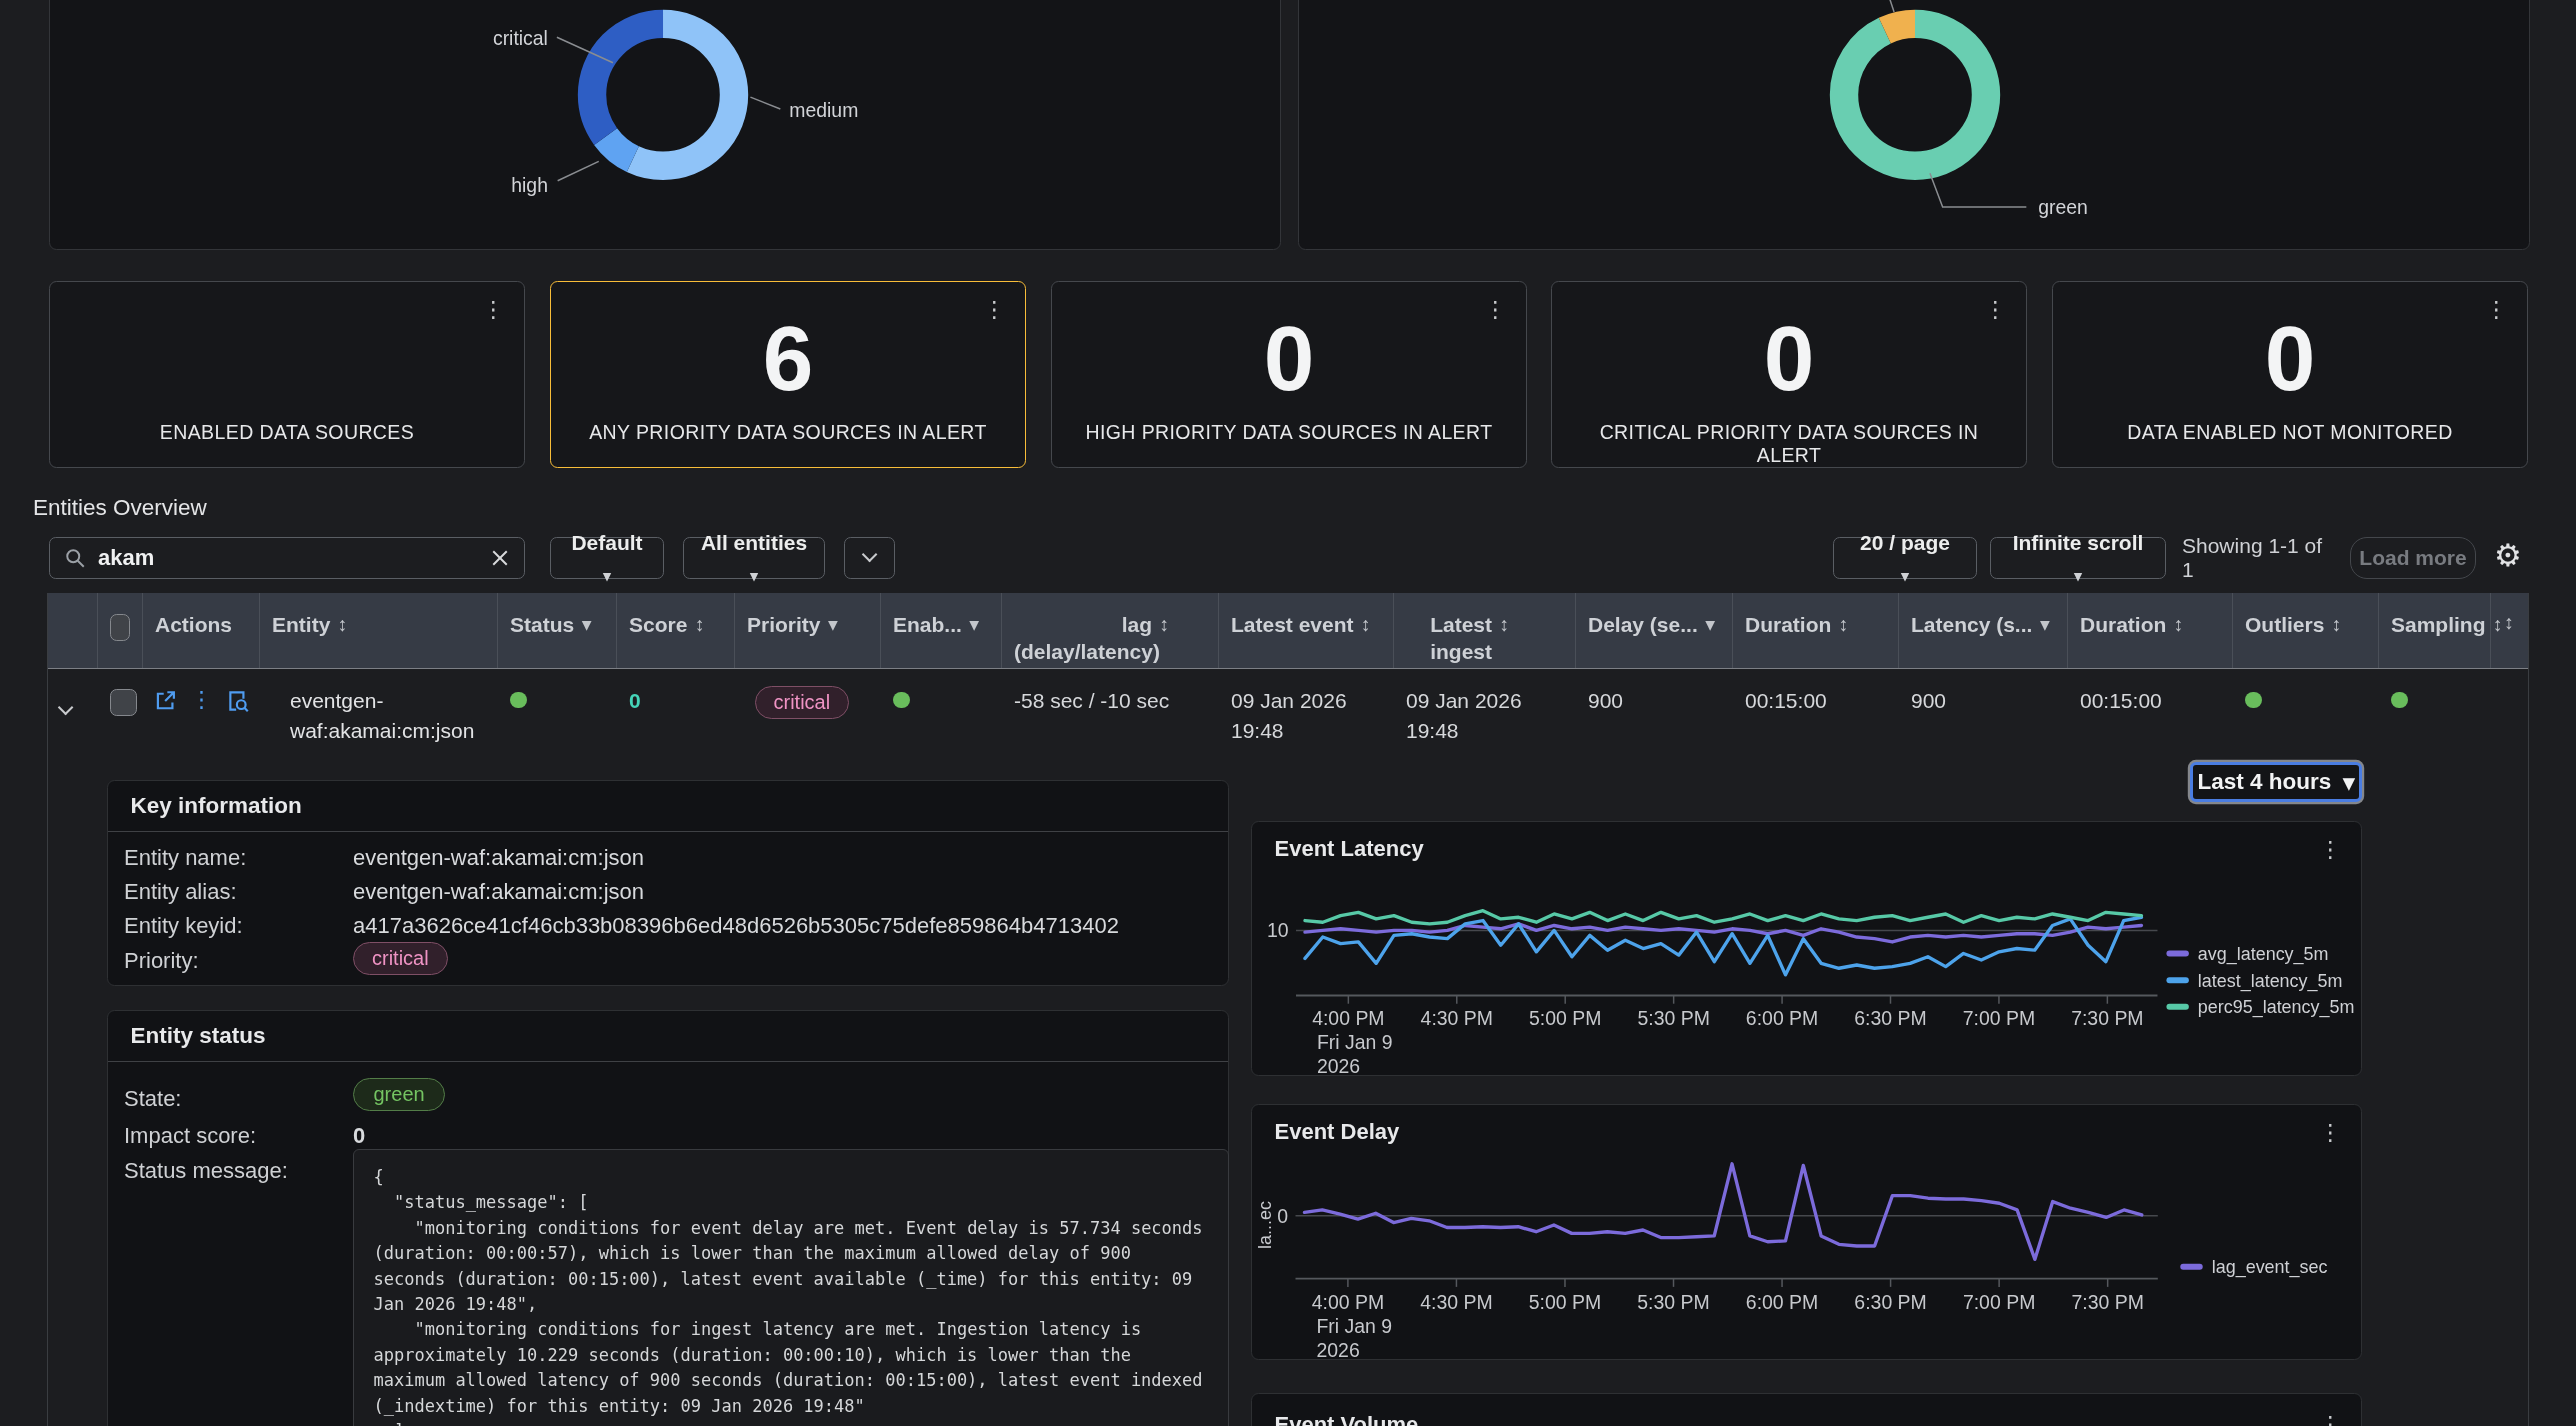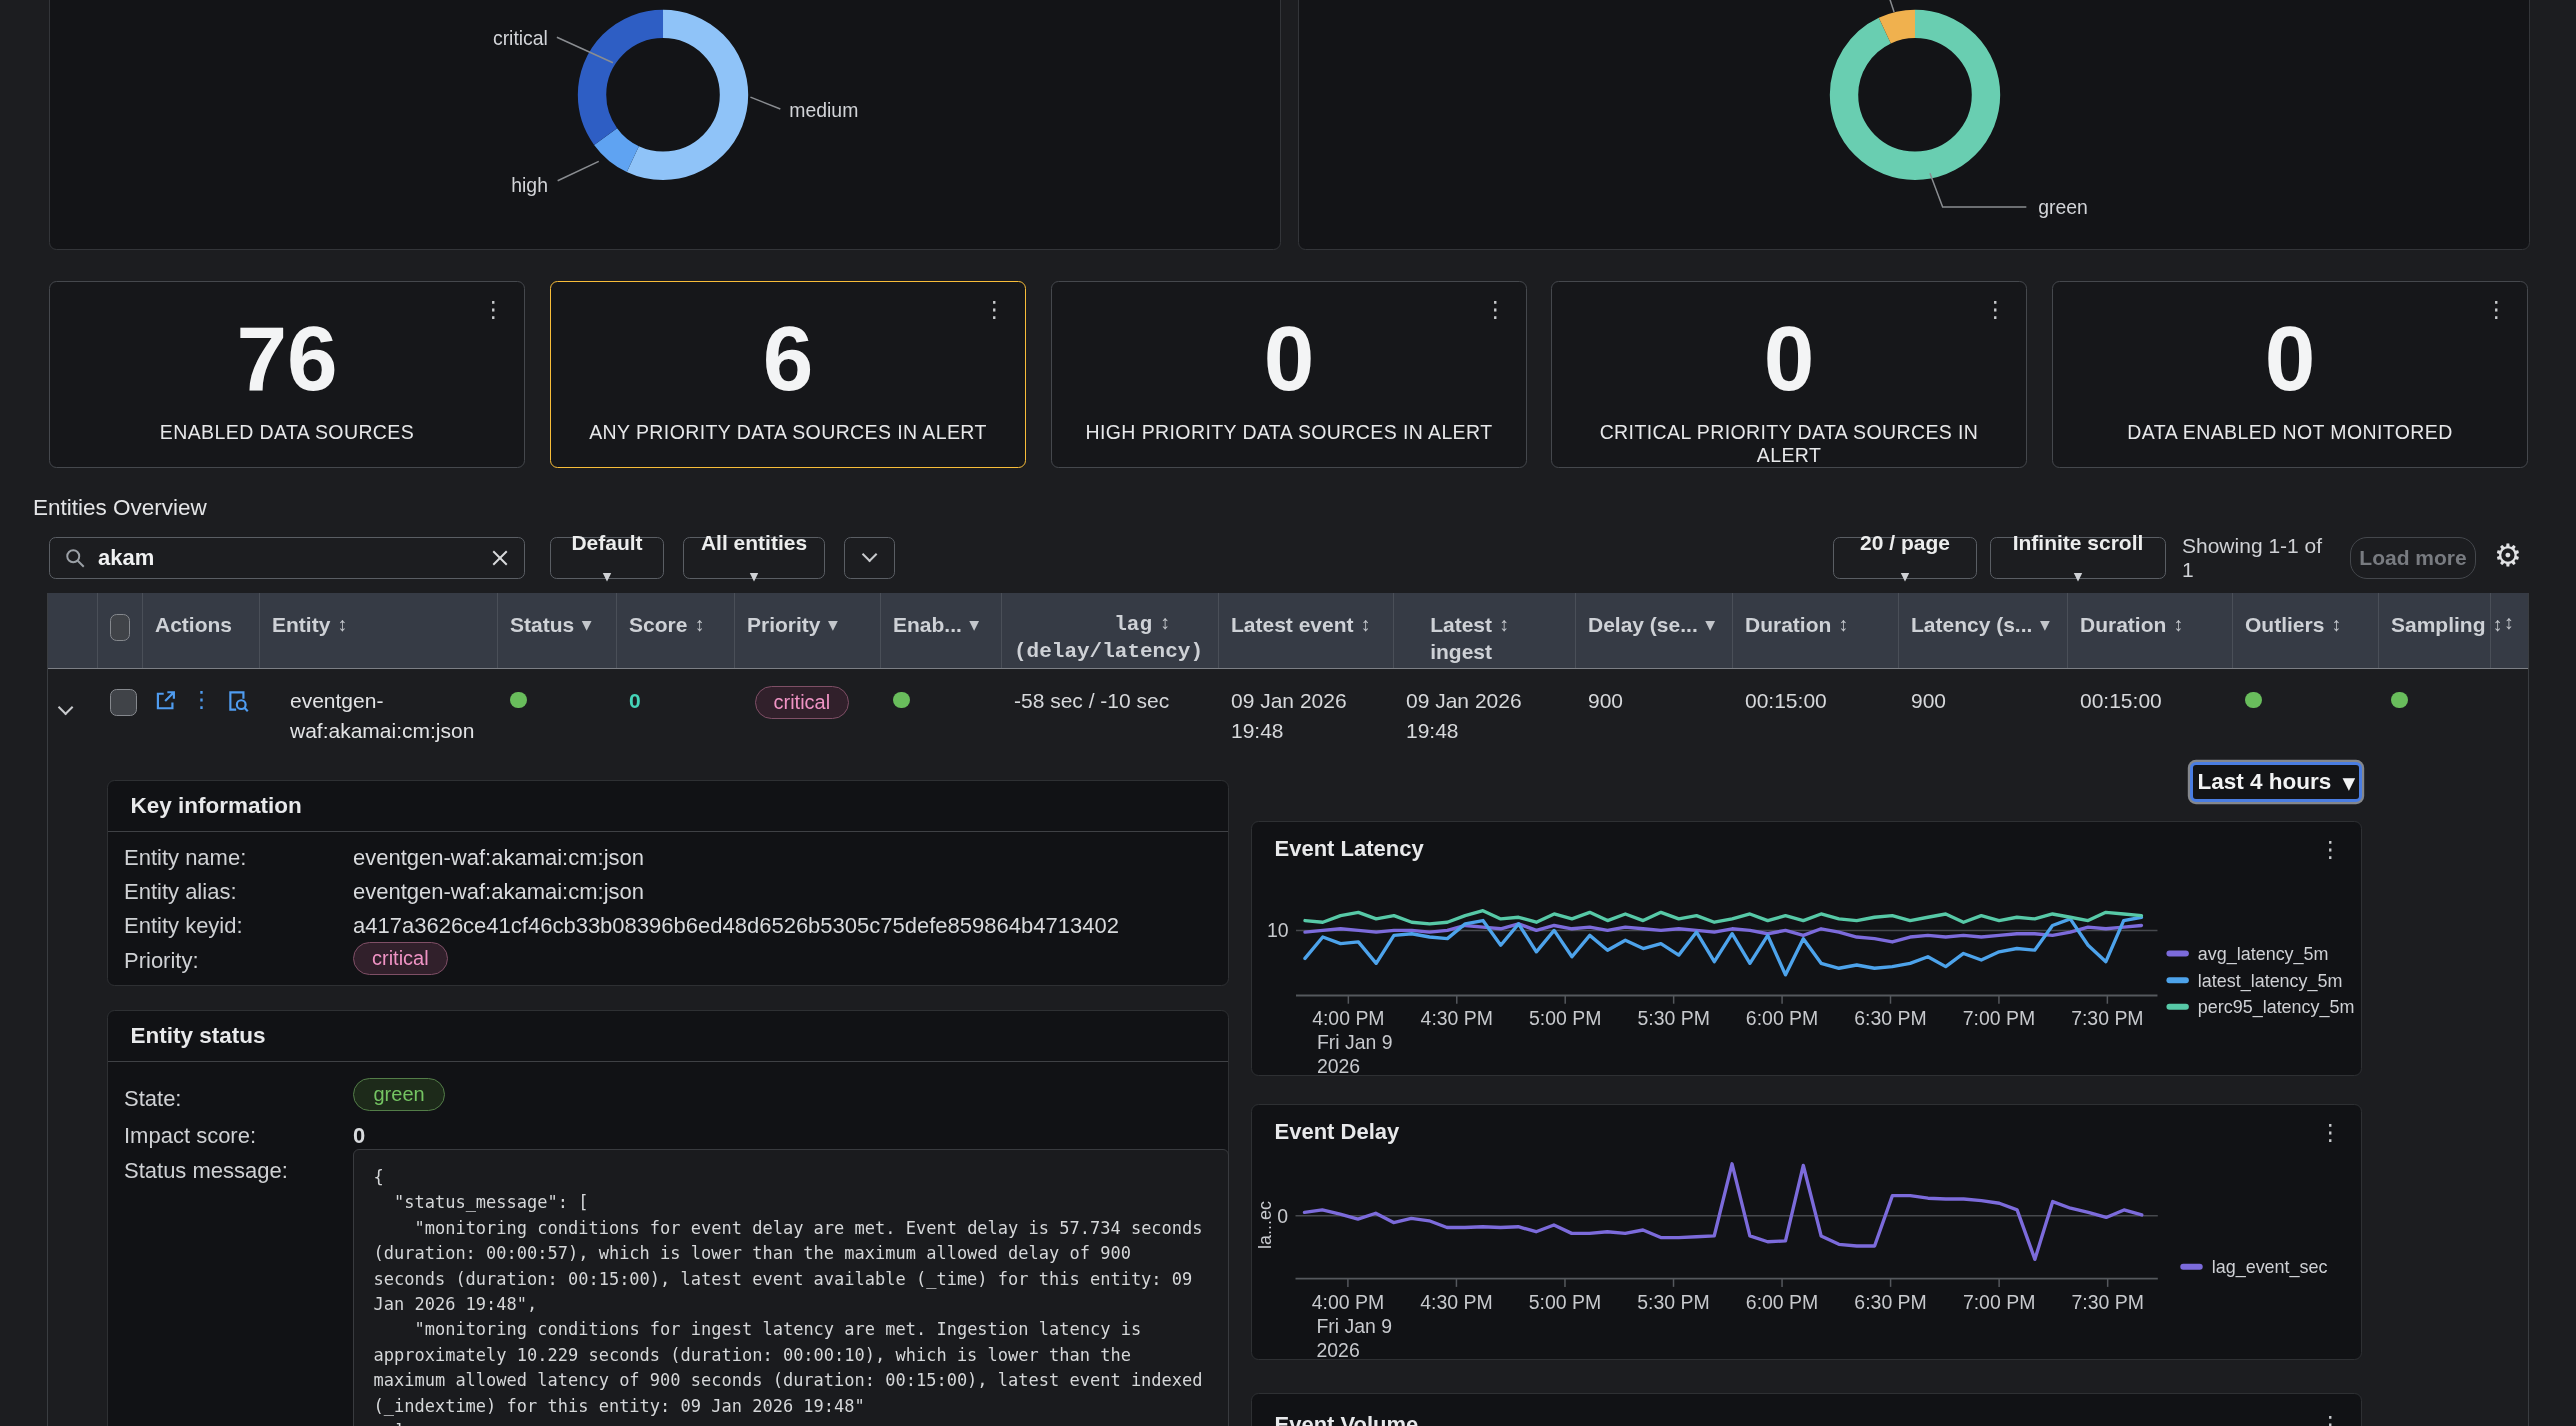--- a/index.html
+++ b/index.html
@@ -69,21 +69,20 @@
         <circle cx="823" cy="147" r="95" fill="none" stroke="#69ceb1" stroke-width="38" pathLength="100" stroke-dasharray="93 7" stroke-dashoffset="25"></circle>
         <circle cx="823" cy="147" r="95" fill="none" stroke="#f0b14e" stroke-width="38" pathLength="100" stroke-dasharray="7 93" stroke-dashoffset="-68"></circle>
         <polyline points="843,252 860,297 972,297" fill="none" stroke="#8a8d91" stroke-width="2"></polyline>
         <text x="988" y="306" fill="#d2d4d8" font-size="26" text-anchor="start">green</text>
         <polyline points="795,36 783,0" fill="none" stroke="#8a8d91" stroke-width="2"></polyline>
       </svg>
   </div>
 
   <div id="stat-cards">
       <div class="card" style="left: 49px; top: 281px;">
-        <div class="num">76</div>
         <div class="lbl">ENABLED DATA SOURCES</div>
         <div class="kebab">⋮</div>
       </div>
       <div class="card selected" style="left: 550px; top: 281px;">
         <div class="num">6</div>
         <div class="lbl">ANY PRIORITY DATA SOURCES IN ALERT</div>
         <div class="kebab">⋮</div>
       </div>
       <div class="card" style="left: 1051px; top: 281px;">
         <div class="num">0</div>
@@ -164,21 +163,21 @@
           <div class="sort">↕</div>
         </div>
         <div class="hcell" style="width: 146px;">
           <div class="hlabel">Priority</div>
           <div class="sort">▾</div>
         </div>
         <div class="hcell" style="width: 121px;">
           <div class="hlabel">Enab...</div>
           <div class="sort">▾</div>
         </div>
-        <div class="hcell" style="width: 217px; font-family: Liberation Mono, monospace;">
+        <div class="hcell" style="width: 217px;">
           <div class="hlabel" style="width: 138px;">lag (delay/latency)</div>
           <div class="sort">↕</div>
         </div>
         <div class="hcell" style="width: 175px;">
           <div class="hlabel">Latest event</div>
           <div class="sort">↕</div>
         </div>
         <div class="hcell" style="width: 182px;">
           <div class="hlabel" style="width: 86px;">Latest ingest</div>
           <div class="sort">↕</div>

